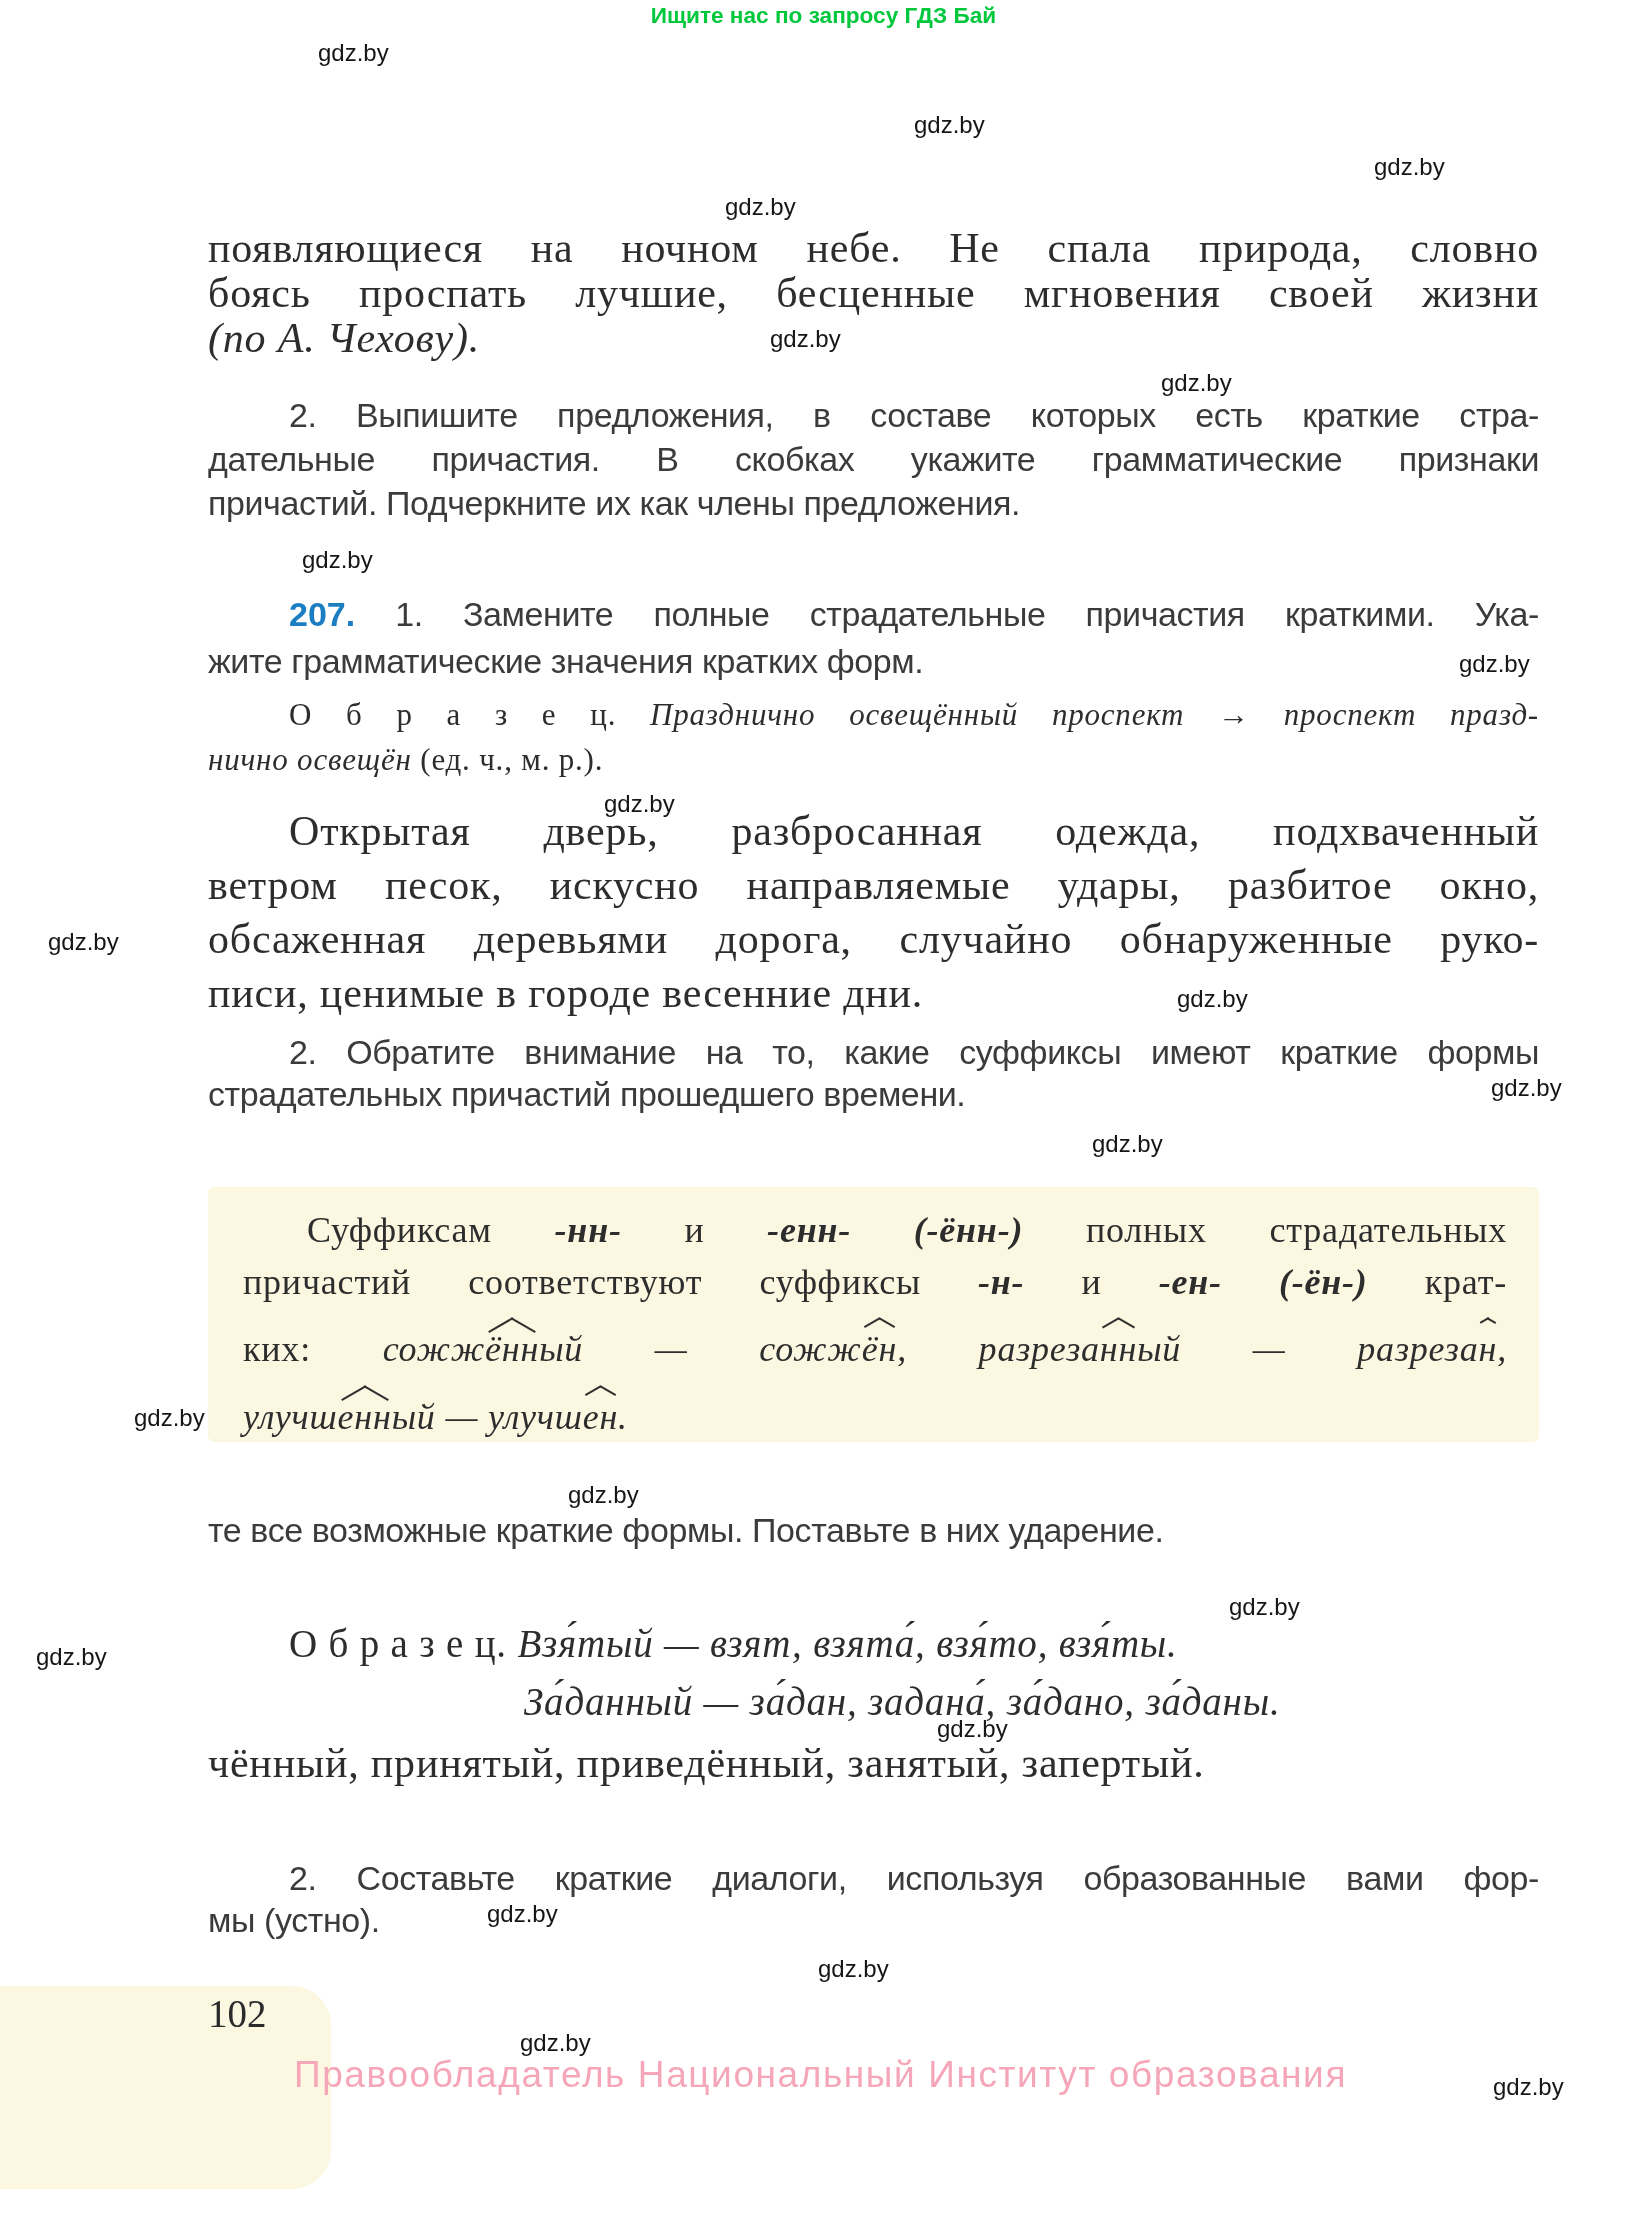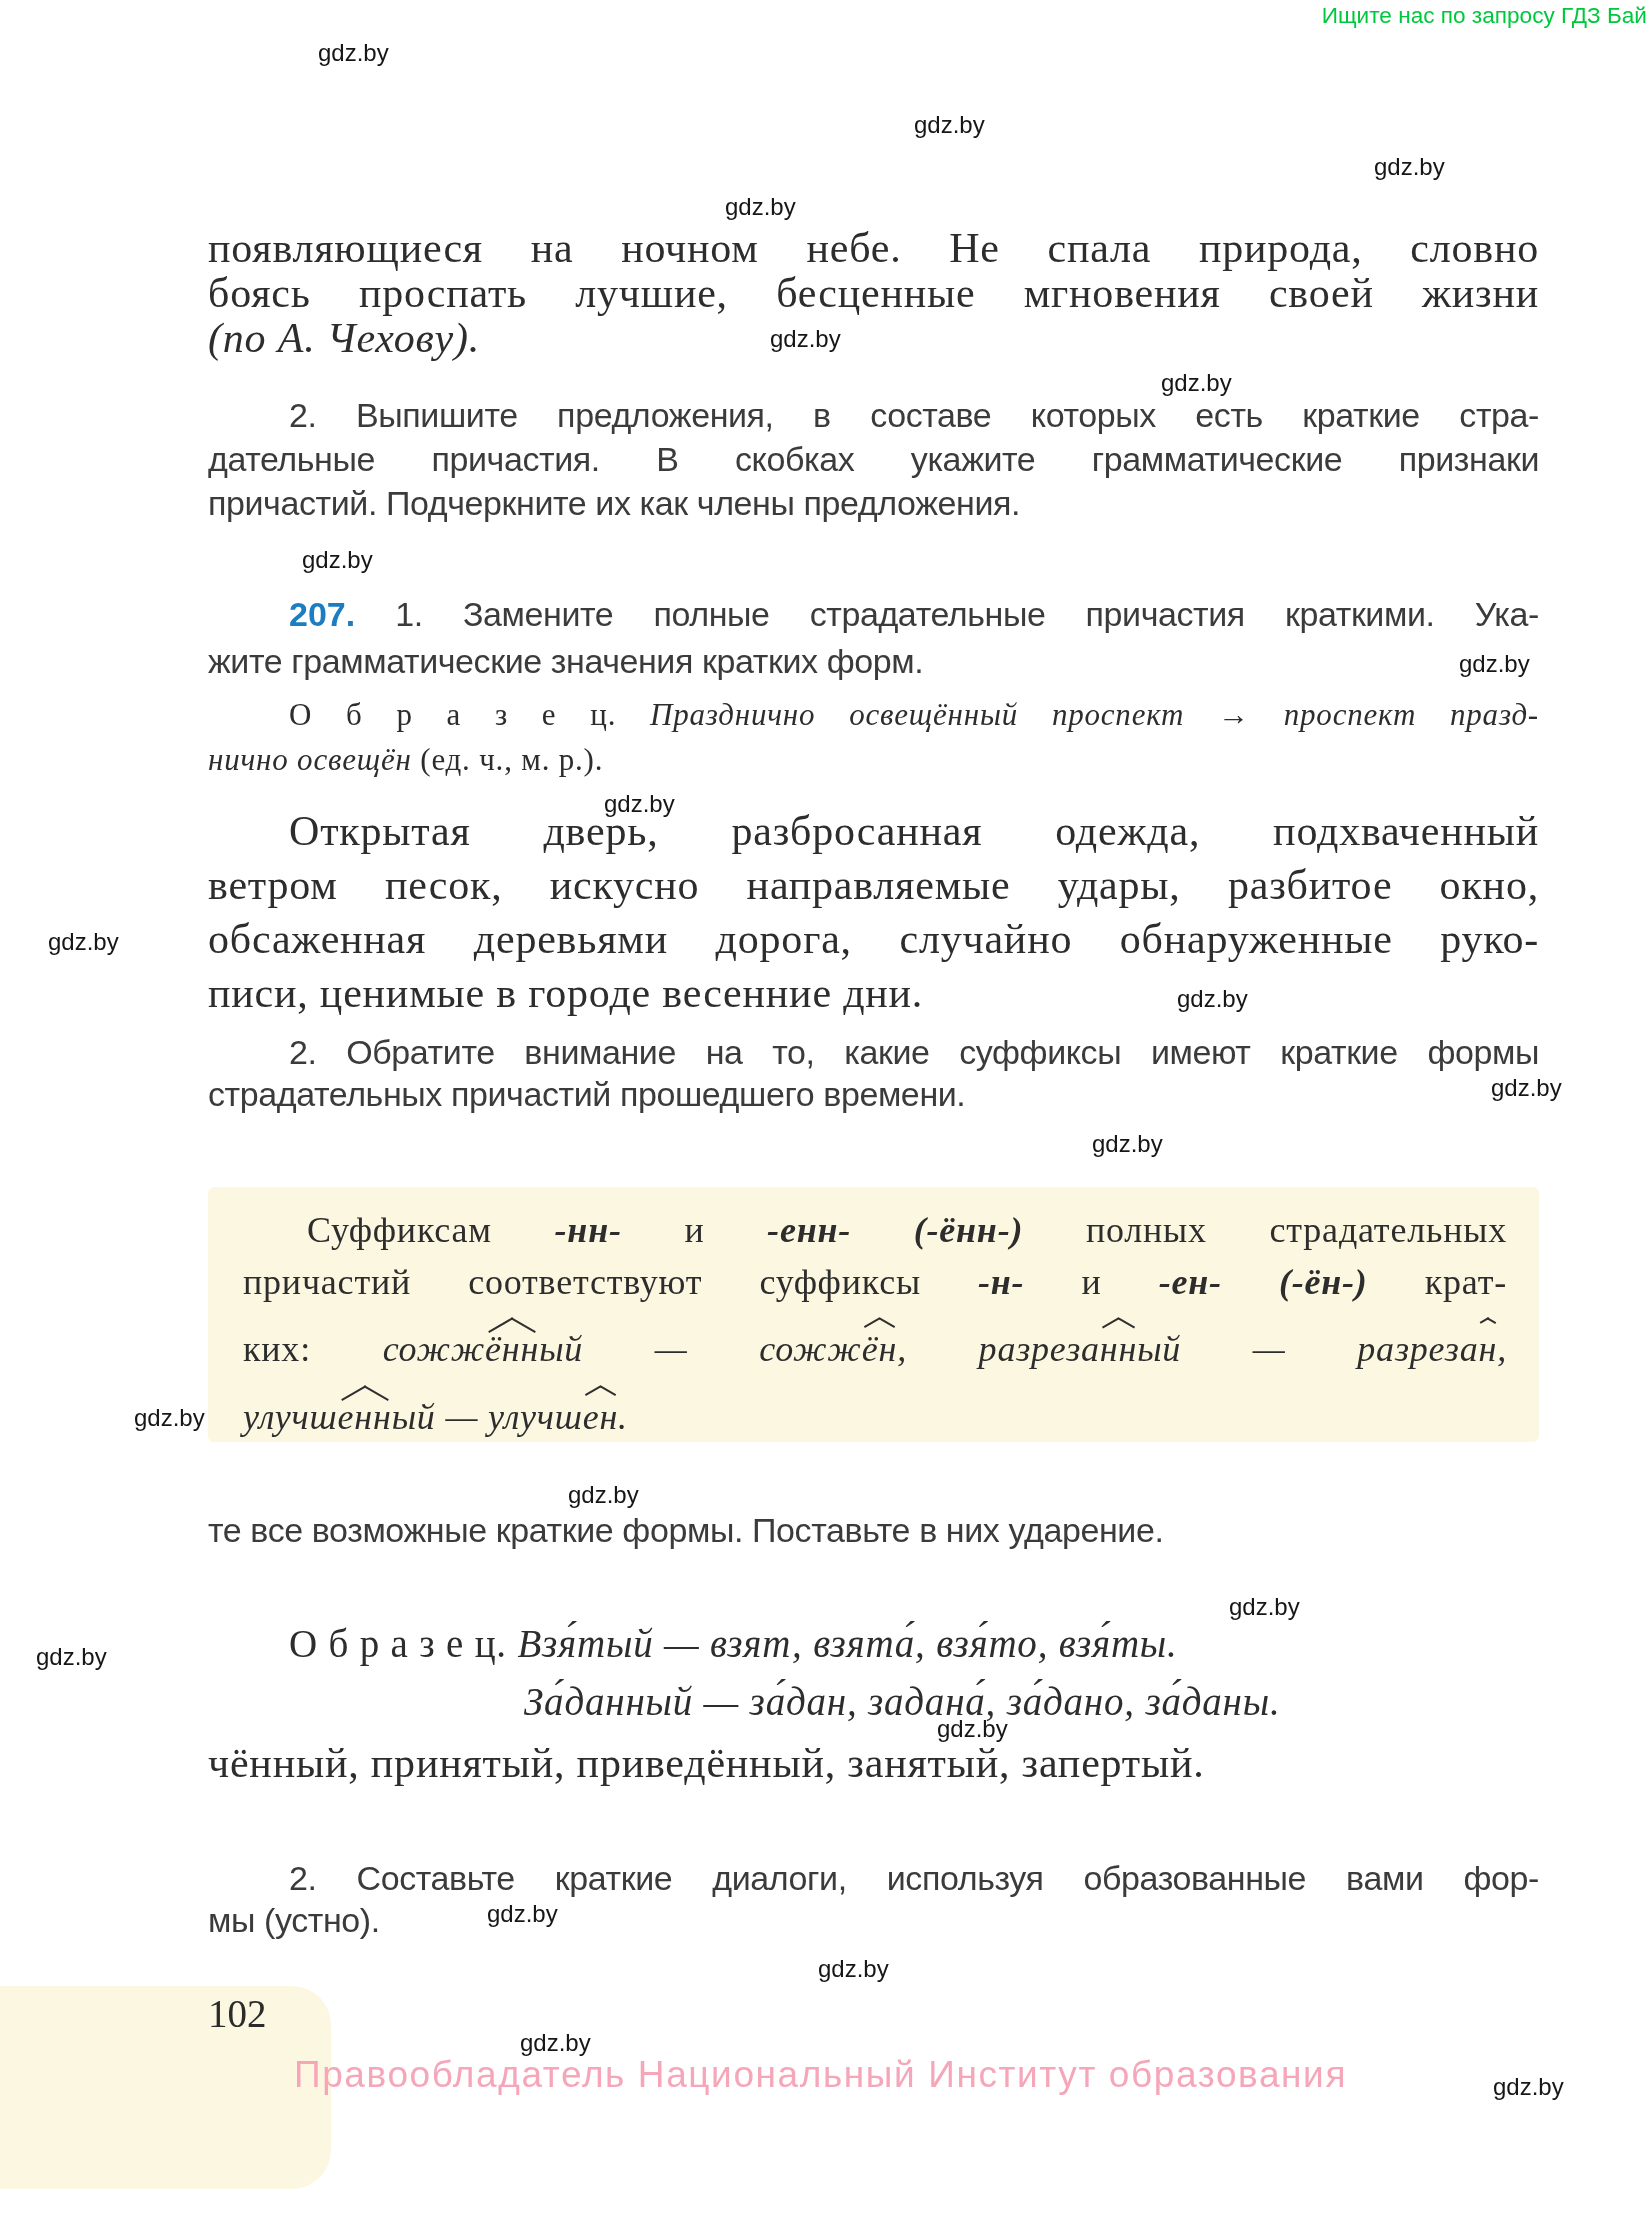--- a/index.html
+++ b/index.html
@@ -42,22 +42,22 @@
     position:absolute;left:208px;top:1187px;width:1331px;height:255px;
     background:var(--boxyellow,#fbf7e1);border-radius:6.4px;
   }
   #infobox .inner{position:absolute;left:35px;right:32px;top:0;font-size:36px;}
   #infobox .line{position:absolute;left:0;right:0;line-height:45px;}
   #infobox .line:nth-child(1){top:21px;}
   #infobox .line:nth-child(2){top:73px;}
   #infobox .line:nth-child(3){top:140px;}
   #infobox .line:nth-child(4){top:208px;}
   
-  #green-header{position:absolute;left:0;right:0;top:3.2px;text-align:right;
-    font-family:"Liberation Sans",sans-serif;font-size:22.6px;color:var(--green,#00c83c);}
+  #green-header{position:absolute;left:0;right:0;top:3.2px;text-align:center;
+    font-family:"Liberation Sans",sans-serif;font-size:22.6px;color:var(--green,#00c83c);font-weight:bold;}
   #footer-box{position:absolute;left:0;top:1986px;width:331px;height:203px;
     background:var(--boxyellow,#fbf7e1);border-radius:0 39px 39px 0;}
   #page-num{position:absolute;left:208px;top:1991px;font-family:"Liberation Serif",serif;
     font-size:39px;color:#2b2b2b;}
   #pink-line{position:absolute;left:294px;top:2054px;font-family:"Liberation Sans",sans-serif;
     font-size:37px;letter-spacing:1.6px;color:var(--pink,#f5a6b9);}
   #blue-links{position:absolute;left:0;right:0;top:2186px;text-align:center;
     font-family:"Liberation Sans",sans-serif;font-size:24px;color:var(--linkblue,#2b50e0);margin-top:40px;}
   
   .wm{position:absolute;font-family:"Liberation Sans",sans-serif;font-size:24px;

